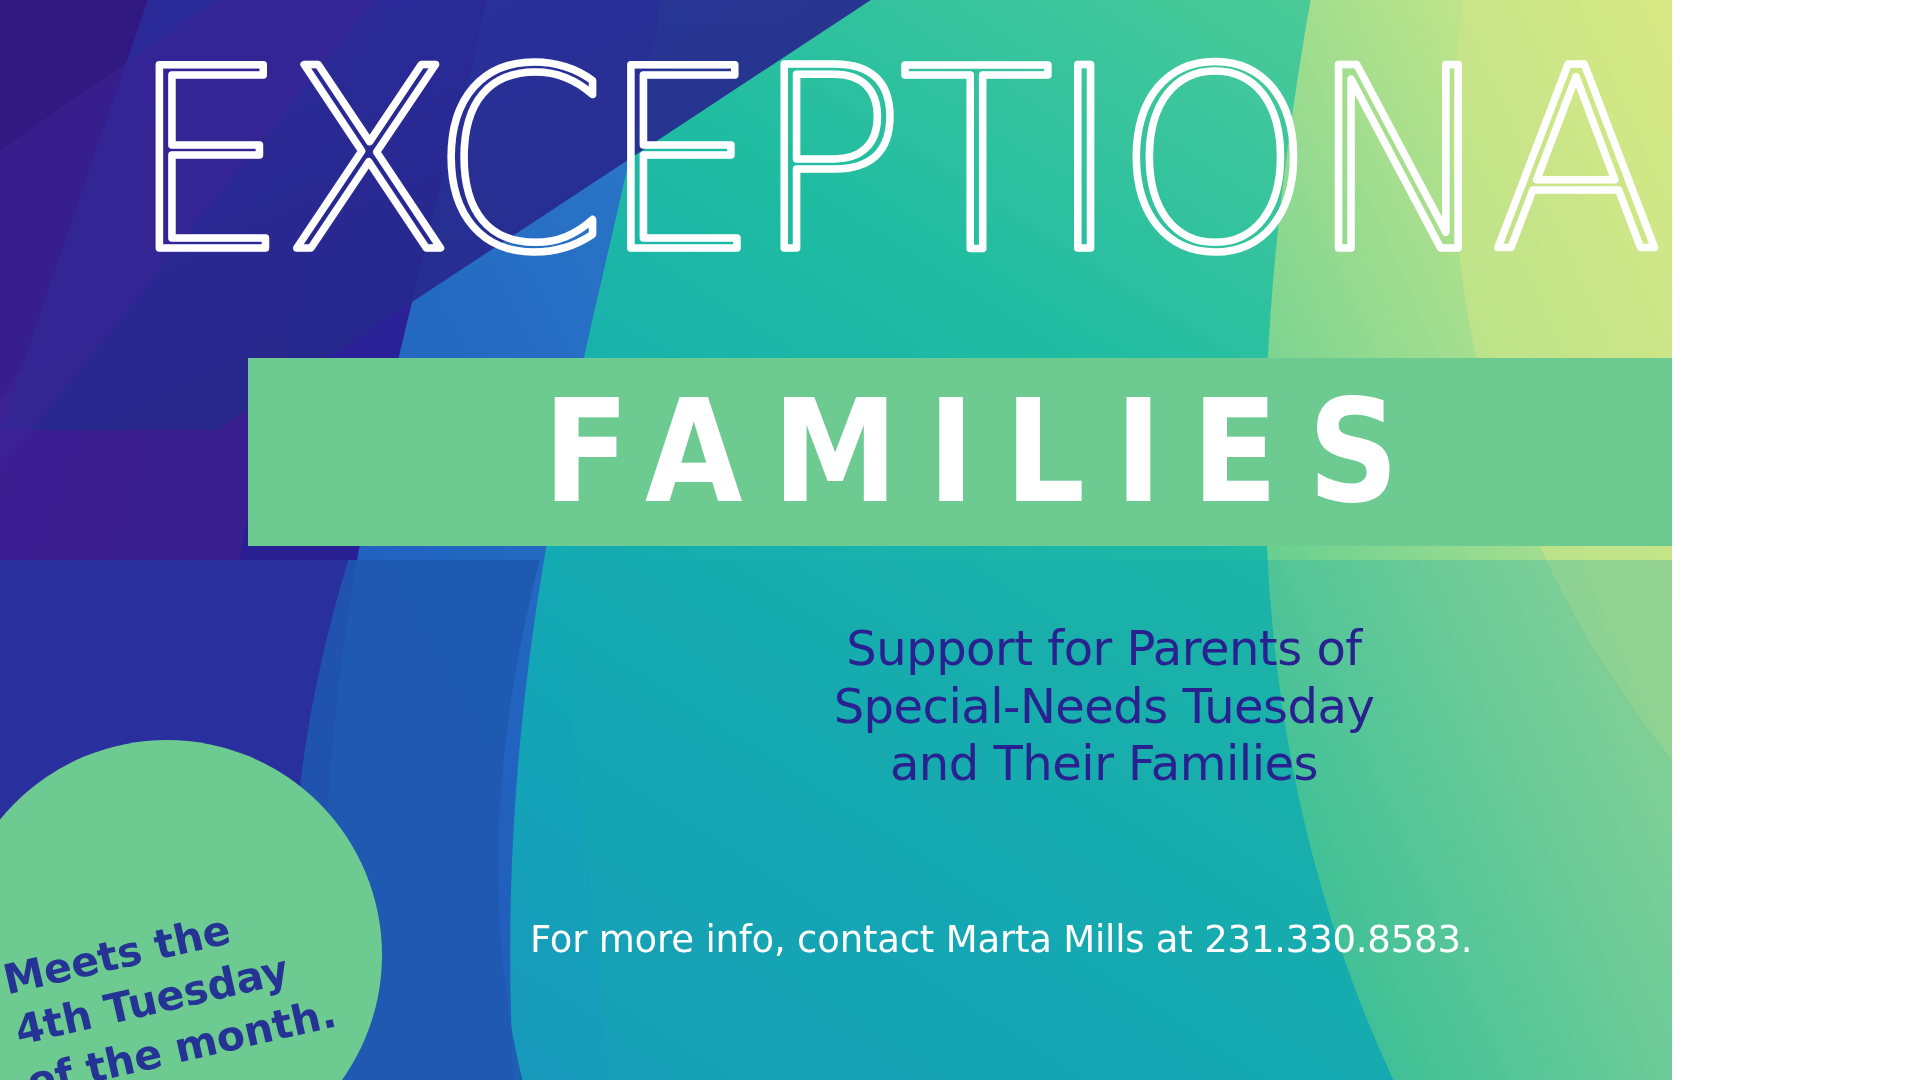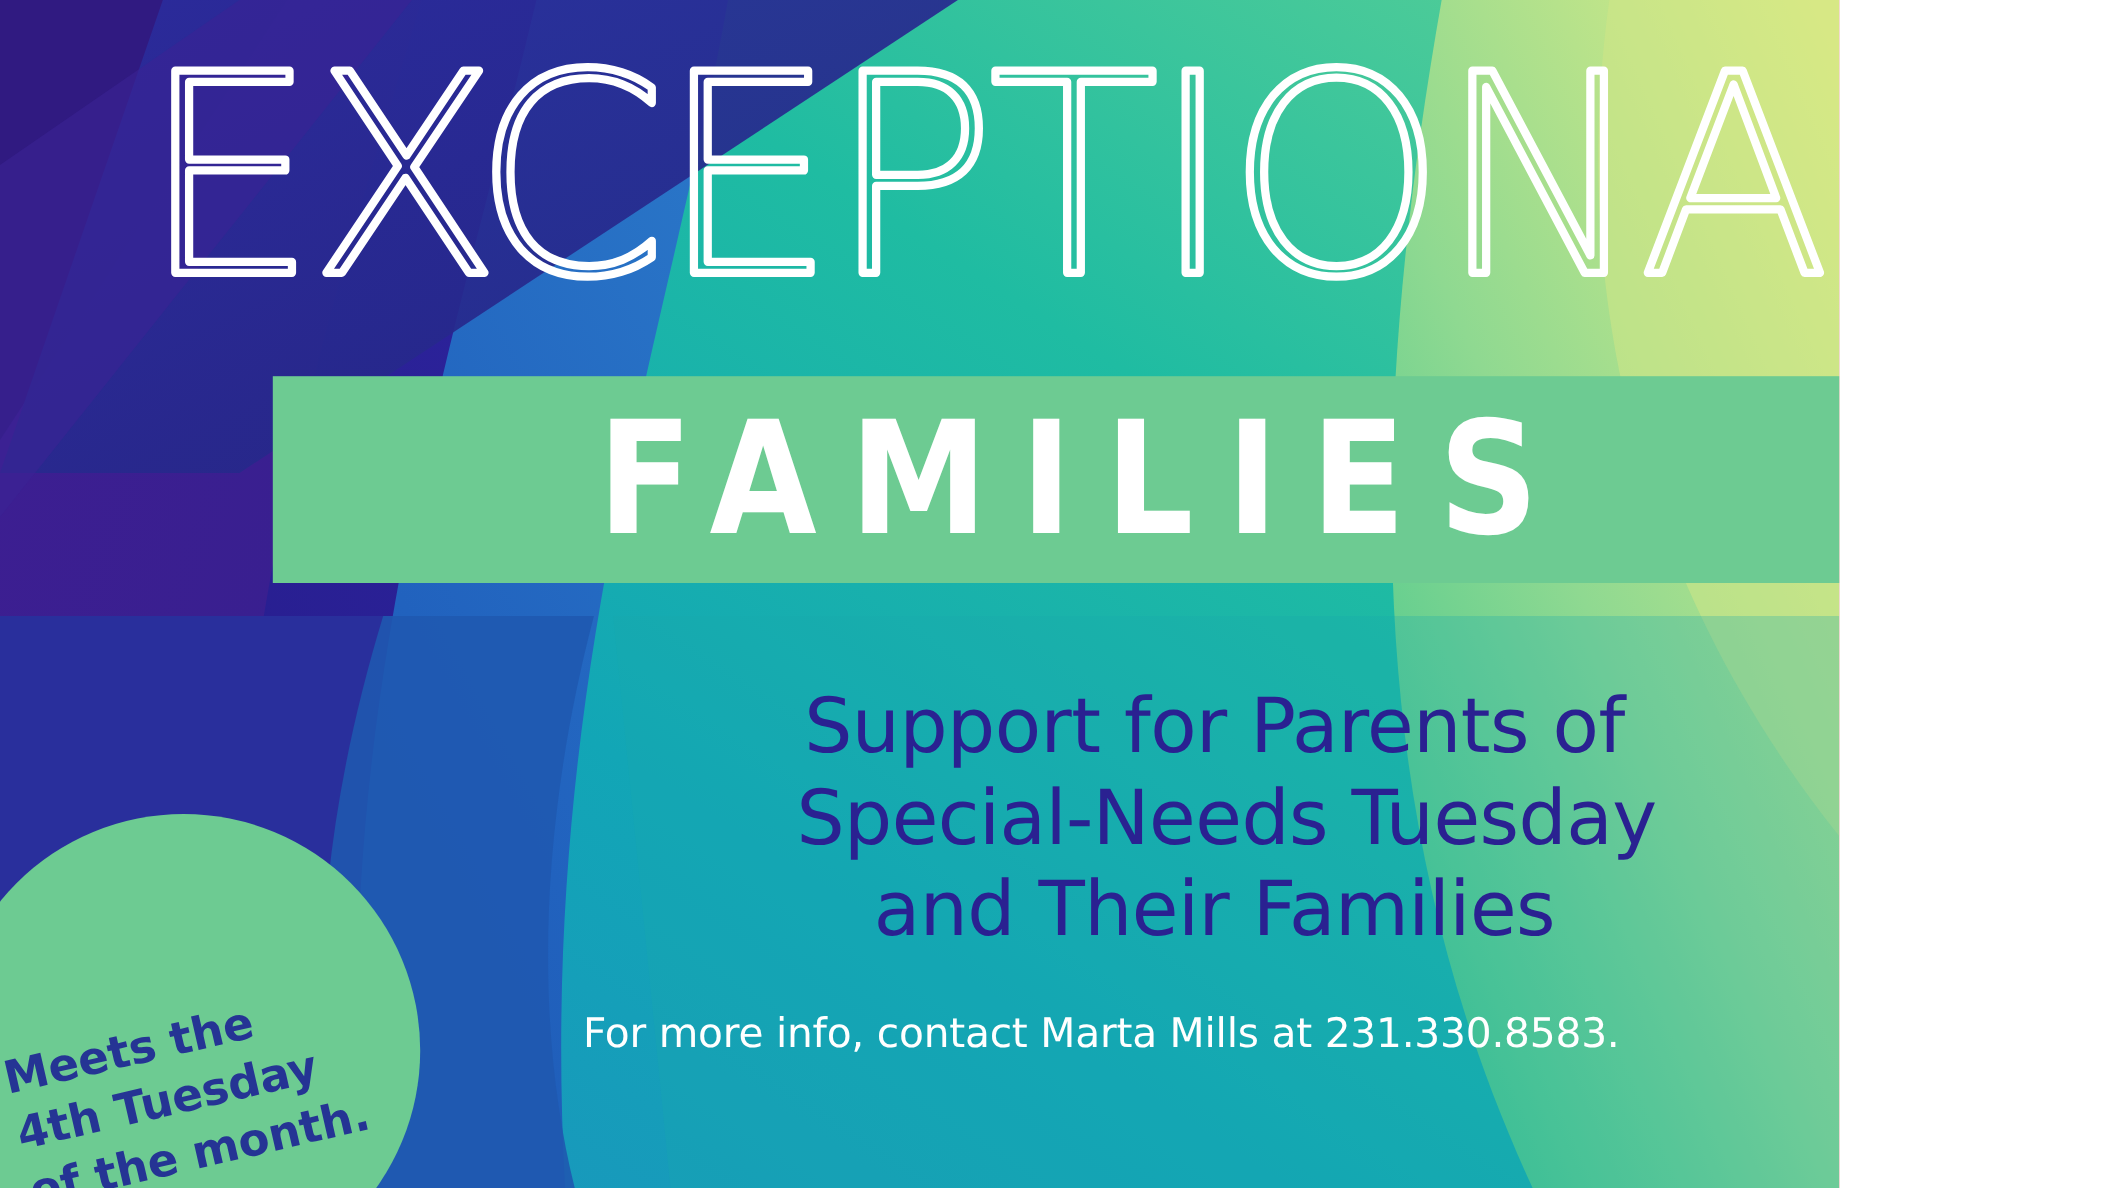--- a/index.html
+++ b/index.html
@@ -58,21 +58,21 @@
     stroke: #ffffff;
     stroke-width: 1.1;
     stroke-opacity: 0.9;
     letter-spacing: -6px;
   }
 
   
   #families-band {
     position: absolute;
     left: 248px;
-    top: 342px;
+    top: 358px;
     width: 1446px;
     height: 188px;
     background: #6DCB92;
     display: flex;
     align-items: center;
     justify-content: center;
   }
   #families-text {
     font-family: "DejaVu Sans", sans-serif;
     font-size: 126px;
@@ -87,21 +87,21 @@
 
   
   #subtitle {
     position: absolute;
     right: 188px;
     top: 620px;
     width: 760px;
     text-align: center;
     color: #2A2191;
     font-family: "DejaVu Sans", sans-serif;
-    font-size: 69px;
+    font-size: 48px;
     line-height: 1.20;
     font-weight: 400;
     letter-spacing: -0.5px;
   }
   #subtitle .sline { display: block; white-space: nowrap; }
 
   
   #contact-line {
     position: absolute;
     right: 182px;

